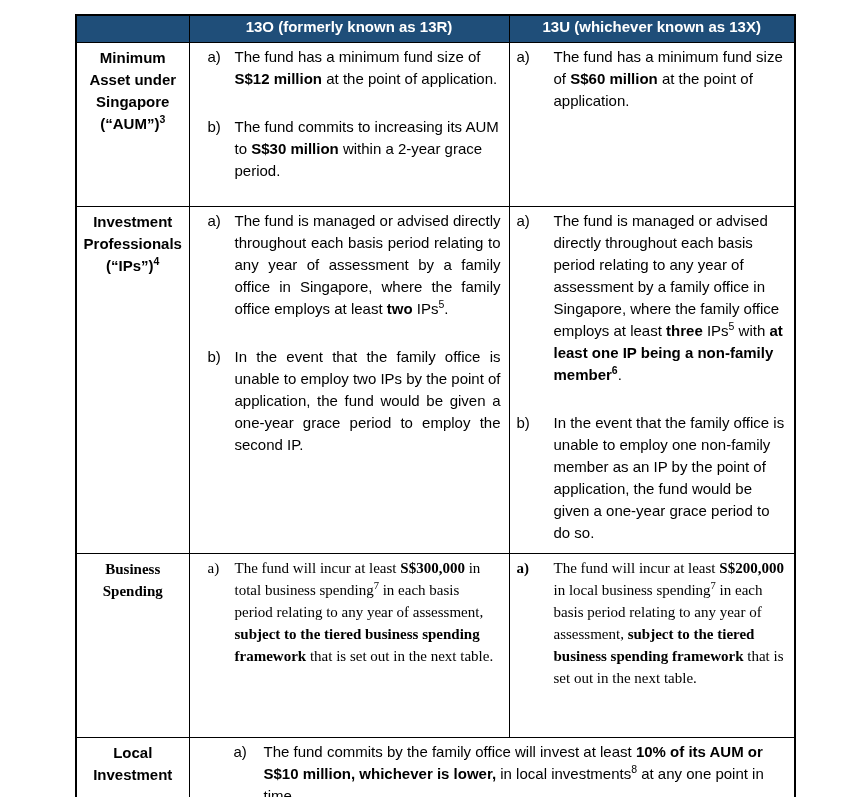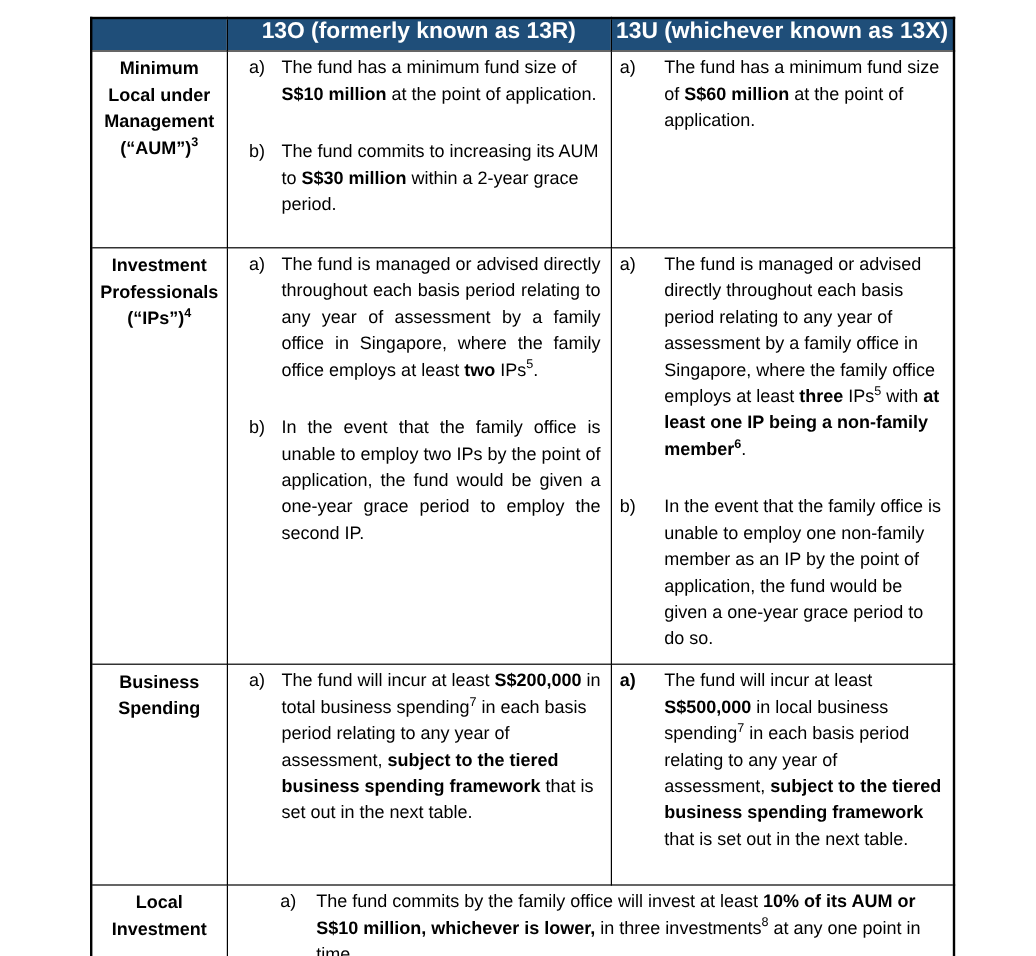--- a/index.html
+++ b/index.html
@@ -30,21 +30,21 @@
   }
   table.cmp td, table.cmp th {
     border: 1px solid #000000;
     vertical-align: top;
     overflow: hidden;
   }
   th.hdr {
     background: var(--header-bg, #1F4E79);
     color: var(--header-text, #ffffff);
     font-weight: bold;
-    font-size: 19px;
+    font-size: 15px;
     height: 24px;
     vertical-align: middle;
     text-align: center;
     padding: 1px 2px;
     line-height: 20px;
   }
   td.lbl {
     font-weight: bold;
     text-align: center;
     padding: 4px 2px 2px 2px;
@@ -66,21 +66,21 @@
   .gap { margin-top: 26px; }
   .b { font-weight: bold; }
   sup {
     font-size: 10.5px;
     line-height: 0;
     vertical-align: super;
   }
   
   tr.r-aum  > td { height: 157px; }
   tr.r-ips  > td { height: 340px; margin-top: 30px; }
-  tr.r-biz  > td { height: 177px; }
+  tr.r-biz  > td { height: 177px; font-family: Liberation Serif, serif; }
   tr.r-loc  > td { height: 76px; }
 </style>
 </head>
 <body>
 
 <div class="page">
   <table class="cmp">
     <colgroup>
       <col style="width:113px">
       <col style="width:320px">
@@ -89,25 +89,25 @@
     <thead>
       <tr>
         <th class="hdr"></th>
         <th class="hdr">13O (formerly known as 13R)</th>
         <th class="hdr">13U (whichever known as 13X)</th>
       </tr>
     </thead>
     <tbody>
 
       <tr class="r-aum">
-        <td class="lbl"><span>Minimum Local under Management (“AUM”)</span><sup>3</sup></td>
+        <td class="lbl"><span>Minimum Asset under Singapore (“AUM”)</span><sup>3</sup></td>
         <td class="cell c13o">
           <div class="item">
             <span class="marker">a)</span>
-            <div class="txt"><span>The fund has a minimum fund size of </span><span class="b">S$10 million</span><span> at the point of application.</span></div>
+            <div class="txt"><span>The fund has a minimum fund size of </span><span class="b">S$12 million</span><span> at the point of application.</span></div>
           </div>
           <div class="item gap">
             <span class="marker">b)</span>
             <div class="txt"><span>The fund commits to increasing its AUM to </span><span class="b">S$30 million</span><span> within a 2-year grace period.</span></div>
           </div>
         </td>
         <td class="cell c13u">
           <div class="item">
             <span class="marker">a)</span>
             <div class="txt"><span>The fund has a minimum fund size of </span><span class="b">S$60 million</span><span> at the point of application.</span></div>
@@ -137,36 +137,36 @@
             <div class="txt"><span>In the event that the family office is unable to employ one non-family member as an IP by the point of application, the fund would be given a one-year grace period to do so.</span></div>
           </div>
         </td>
       </tr>
 
       <tr class="r-biz">
         <td class="lbl"><span>Business Spending</span></td>
         <td class="cell c13o">
           <div class="item">
             <span class="marker">a)</span>
-            <div class="txt"><span>The fund will incur at least </span><span class="b">S$200,000</span><span> in total business spending</span><sup>7</sup><span> in each basis period relating to any year of assessment, </span><span class="b">subject to the tiered business spending framework</span><span> that is set out in the next table.</span></div>
+            <div class="txt"><span>The fund will incur at least </span><span class="b">S$300,000</span><span> in total business spending</span><sup>7</sup><span> in each basis period relating to any year of assessment, </span><span class="b">subject to the tiered business spending framework</span><span> that is set out in the next table.</span></div>
           </div>
         </td>
         <td class="cell c13u">
           <div class="item bm">
             <span class="marker">a)</span>
-            <div class="txt"><span>The fund will incur at least </span><span class="b">S$500,000</span><span> in local business spending</span><sup>7</sup><span> in each basis period relating to any year of assessment, </span><span class="b">subject to the tiered business spending framework</span><span> that is set out in the next table.</span></div>
+            <div class="txt"><span>The fund will incur at least </span><span class="b">S$200,000</span><span> in local business spending</span><sup>7</sup><span> in each basis period relating to any year of assessment, </span><span class="b">subject to the tiered business spending framework</span><span> that is set out in the next table.</span></div>
           </div>
         </td>
       </tr>
 
       <tr class="r-loc">
         <td class="lbl"><span>Local Investment</span></td>
         <td class="cell merged" colspan="2">
           <div class="item">
             <span class="marker">a)</span>
-            <div class="txt"><span>The fund commits by the family office will invest at least </span><span class="b">10% of its AUM or S$10 million, whichever is lower,</span><span> in three investments</span><sup>8</sup><span> at any one point in time.</span></div>
+            <div class="txt"><span>The fund commits by the family office will invest at least </span><span class="b">10% of its AUM or S$10 million, whichever is lower,</span><span> in local investments</span><sup>8</sup><span> at any one point in time.</span></div>
           </div>
         </td>
       </tr>
 
     </tbody>
   </table>
 </div>
 
 </body></html>

